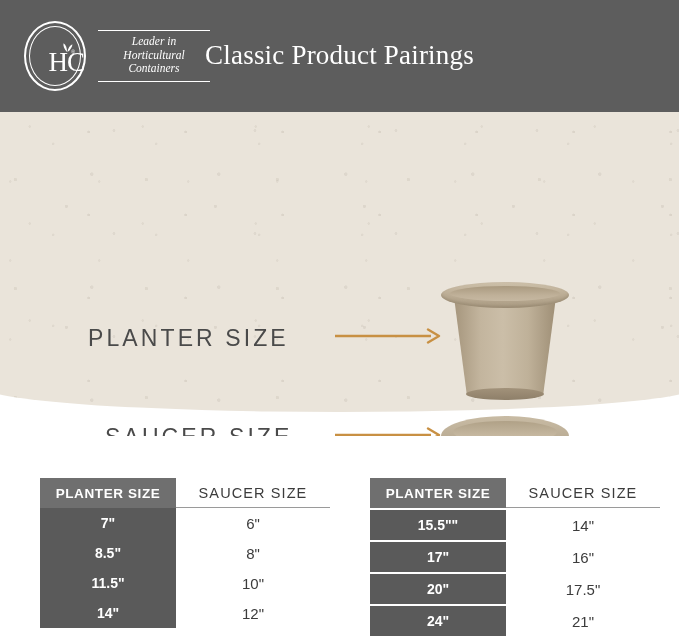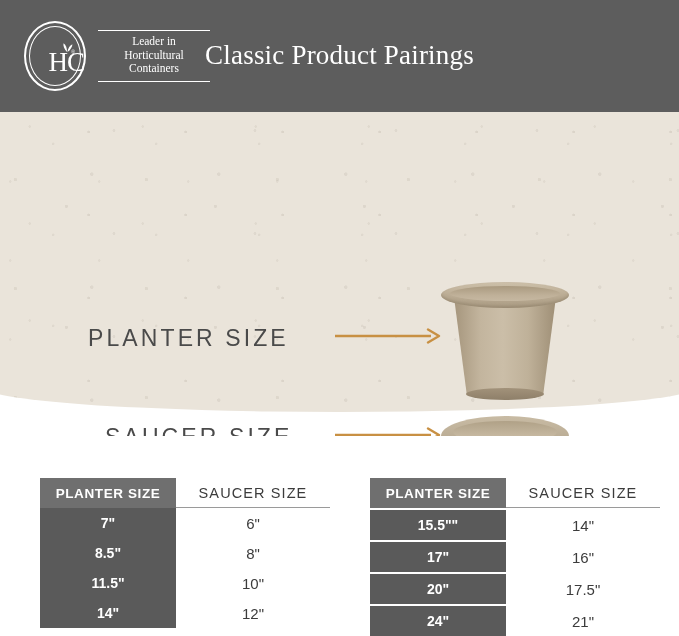--- a/index.html
+++ b/index.html
@@ -77,20 +77,21 @@
     margin-left: 12px;
     padding: 4px 0 5px 0;
     border-top: 1px solid #ffffff;
     border-bottom: 1px solid #ffffff;
     color: #ffffff;
     font-family: "Liberation Serif", serif;
     font-size: 11.5px;
     line-height: 13.5px;
     text-align: center;
     width: 112px;
+    font-style: italic;
   }
   .header-title {
     position: absolute;
     left: 0;
     width: 679px;
     top: 39px;
     text-align: center;
     box-sizing: border-box;
     color: #ffffff;
     font-family: "Liberation Serif", serif;

